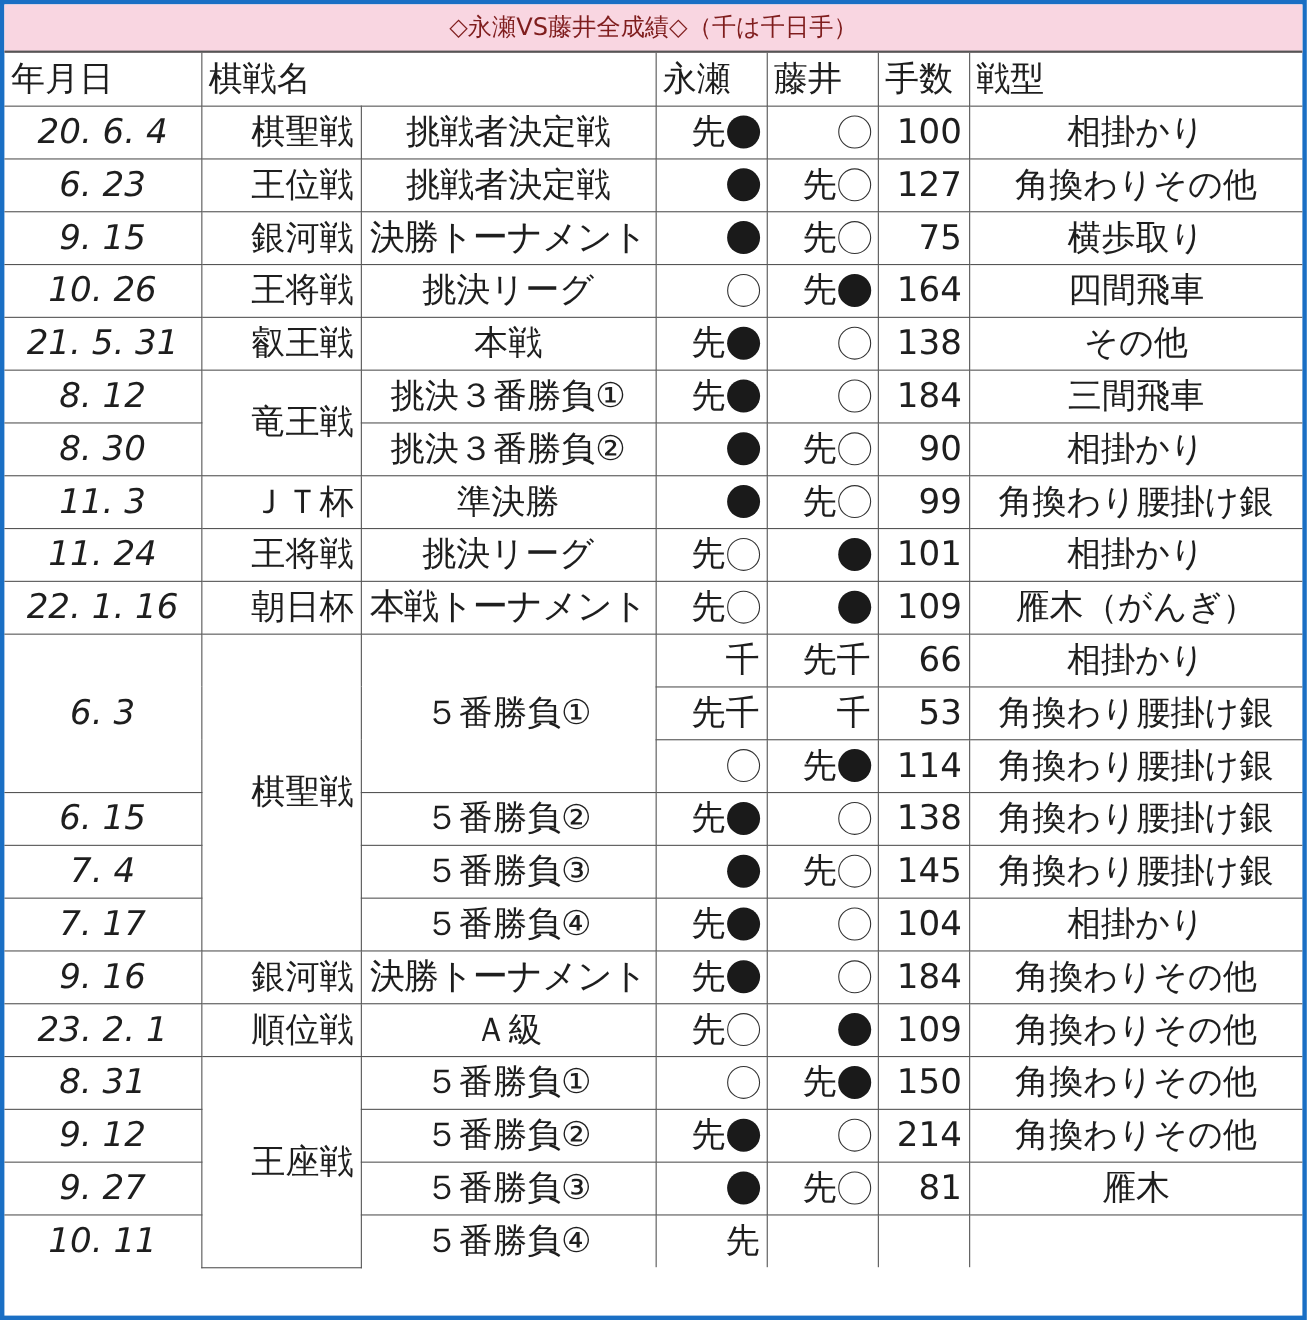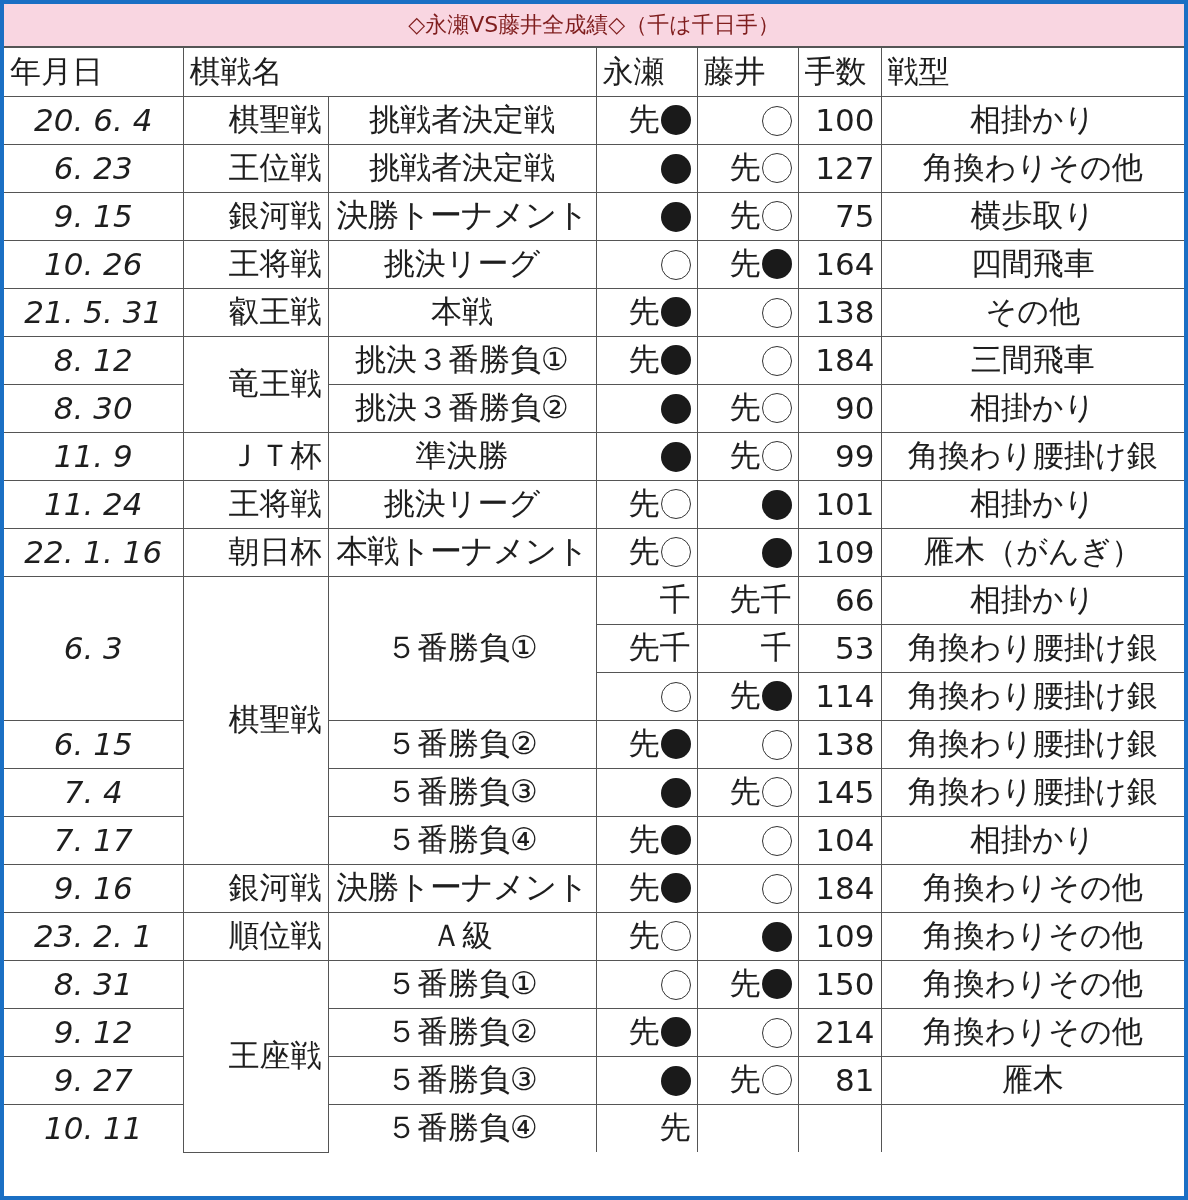--- a/index.html
+++ b/index.html
@@ -146,21 +146,21 @@
     <tr>
       <td class="date">8. 30</td>
       <td class="stage">挑決３番勝負②</td>
       <td class="res"><span></span><span class="mark win"></span></td>
       <td class="res"><span>先</span><span class="mark loss"></span></td>
       <td class="moves">90</td>
       <td class="opening">相掛かり</td>
     </tr>
 
     <tr>
-      <td class="date">11. 9</td>
+      <td class="date">11. 3</td>
       <td class="tour">ＪＴ杯</td>
       <td class="stage">準決勝</td>
       <td class="res"><span></span><span class="mark win"></span></td>
       <td class="res"><span>先</span><span class="mark loss"></span></td>
       <td class="moves">99</td>
       <td class="opening">角換わり腰掛け銀</td>
     </tr>
 
     <tr>
       <td class="date">11. 24</td>

